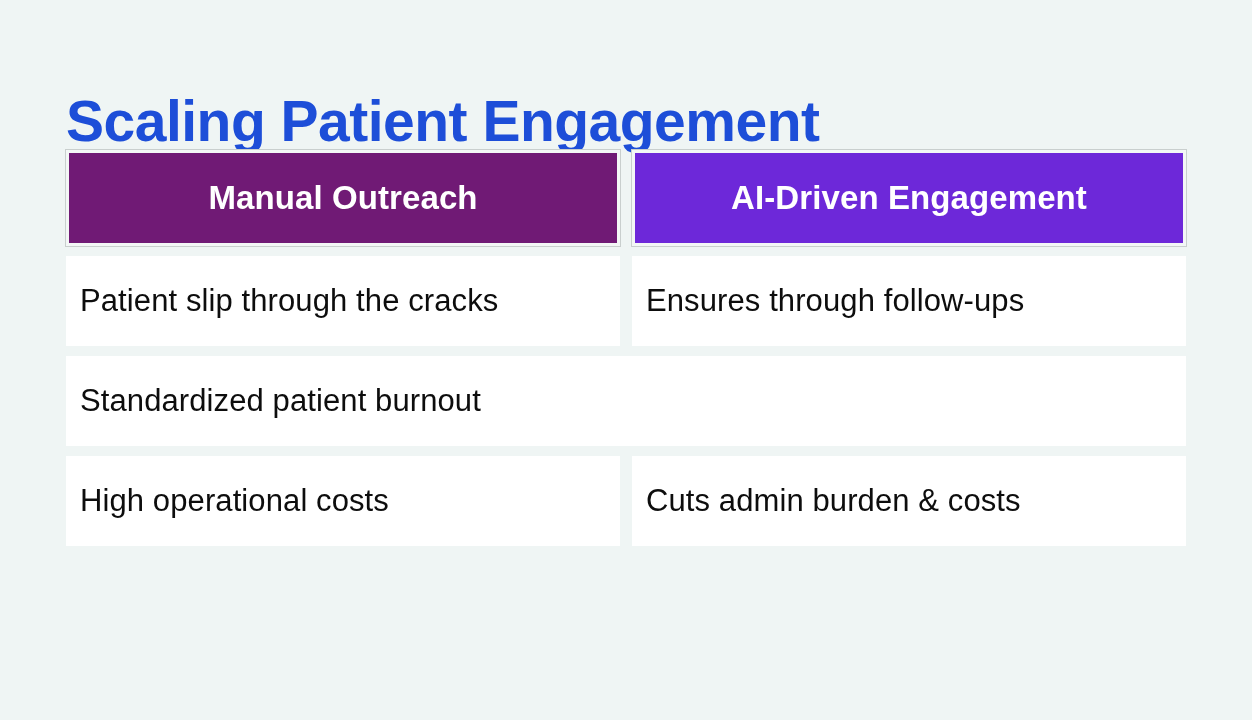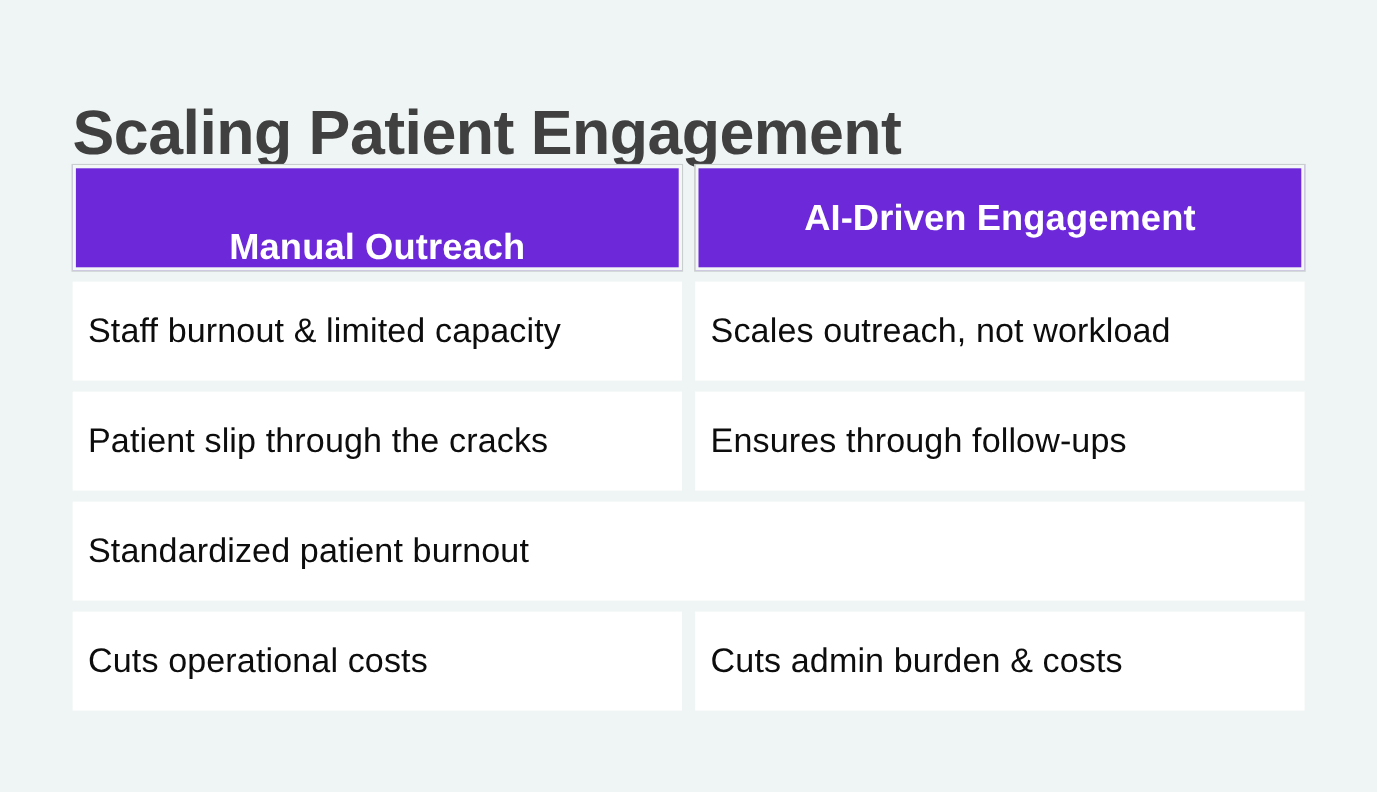--- a/index.html
+++ b/index.html
@@ -20,21 +20,21 @@
     height: 720px;
     box-sizing: border-box;
   }
   .slide-title {
     position: absolute;
     left: 66px;
     top: 52px;
     font-size: 57px;
     font-weight: 700;
     letter-spacing: -0.5px;
-    color: #404040;
+    color: #1d4ed8;
     line-height: 1.1;
     white-space: nowrap;
   }
   .comparison-table {
     position: absolute;
     left: 66px;
     top: 150px;
     width: 1120px;
     display: flex;
     flex-direction: column;
@@ -49,22 +49,21 @@
     height: 96px;
     box-sizing: border-box;
     display: flex;
     align-items: center;
     justify-content: center;
     border: 3px solid #f3f7f6;
     outline: 1px solid #c9cfce;
     outline-offset: 0px;
   }
   .header-cell.col-left {
-    background: #6d28d9;
-    align-items: flex-end;
+    background: #701a75;
   }
   .header-cell.col-right {
     background: #6d28d9;
   }
   .header-label {
     color: #ffffff;
     font-size: 33px;
     font-weight: 700;
     letter-spacing: 0.1px;
     text-align: center;
@@ -109,47 +108,39 @@
       <div class="header-cell col-left">
         <span class="header-label">Manual Outreach</span>
       </div>
       <div class="header-cell col-right">
         <span class="header-label">AI-Driven Engagement</span>
       </div>
     </div>
 
     <div class="table-body">
 
-      <div class="data-row">
-        <div class="data-cell">
-          <span class="cell-text">Staff burnout &amp; limited capacity</span>
-        </div>
-        <div class="data-cell">
-          <span class="cell-text">Scales outreach, not workload</span>
-        </div>
-      </div>
 
       <div class="data-row">
         <div class="data-cell">
           <span class="cell-text">Patient slip through the cracks</span>
         </div>
         <div class="data-cell">
           <span class="cell-text">Ensures through follow-ups</span>
         </div>
       </div>
 
       <div class="data-row">
         <div class="data-cell">
           <span class="cell-text">Standardized patient burnout</span>
         </div>
       </div>
 
       <div class="data-row">
         <div class="data-cell">
-          <span class="cell-text">Cuts operational costs</span>
+          <span class="cell-text">High operational costs</span>
         </div>
         <div class="data-cell">
           <span class="cell-text">Cuts admin burden &amp; costs</span>
         </div>
       </div>
 
     </div>
   </div>
 </div>
 

